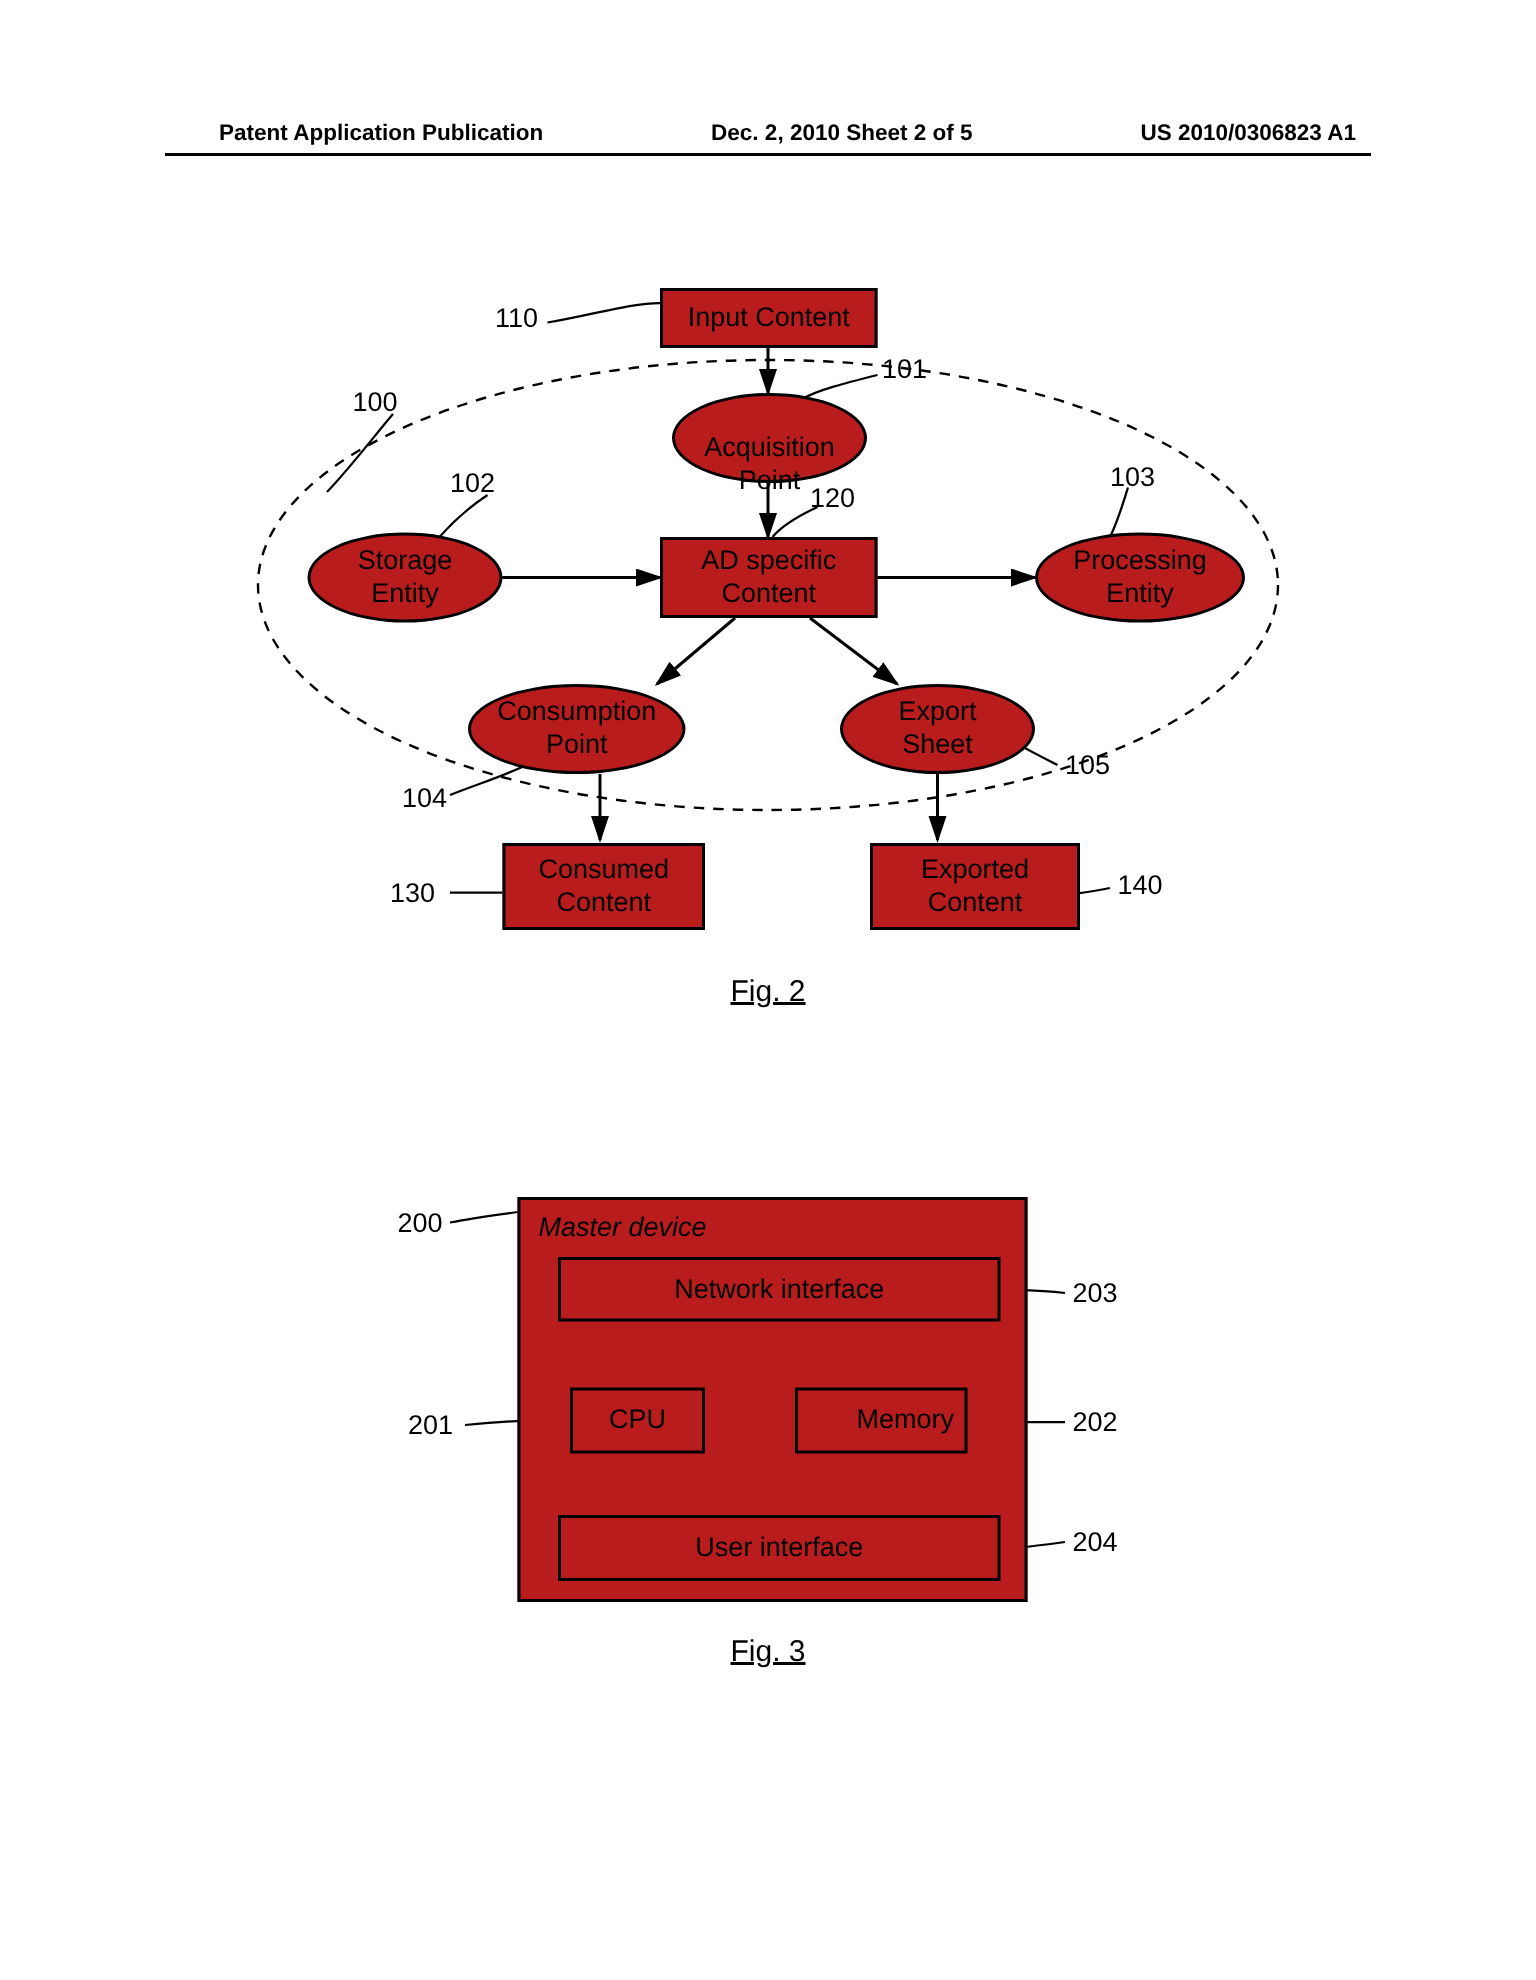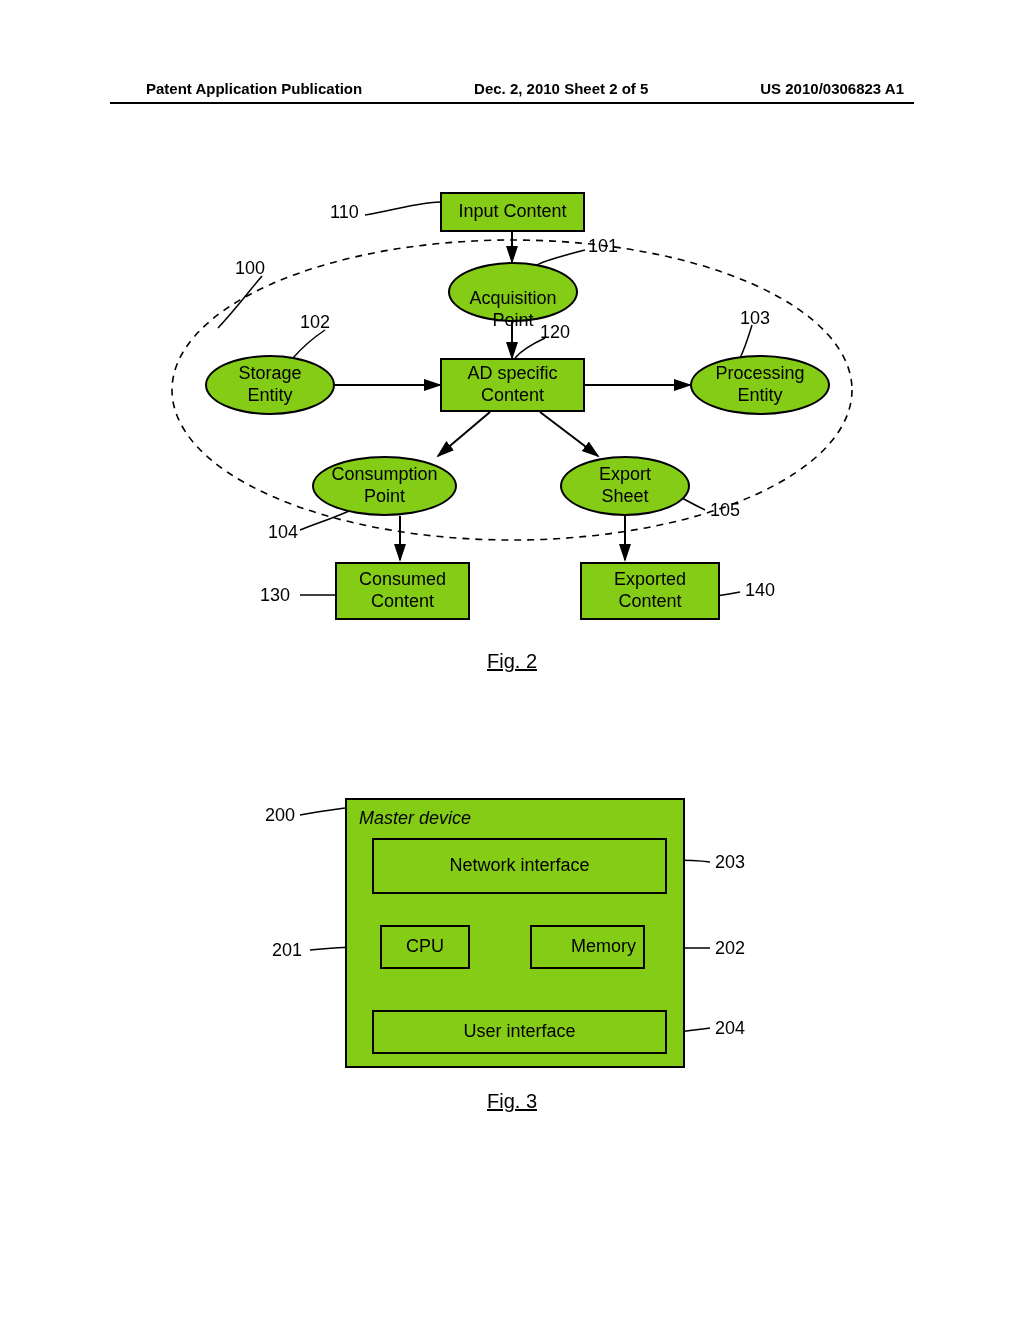--- a/index.html
+++ b/index.html
@@ -33,21 +33,21 @@
   }
   .diagram {
     position: absolute;
     left: 0; right: 0;
   }
   .fig2 { top: 180px; height: 540px; }
   .fig3 { top: 770px; height: 380px; }
 
   .node {
     position: absolute;
-    background: #84cc16;
+    background: #b91c1c;
     display: flex;
     align-items: center;
     justify-content: center;
     text-align: center;
     font-size: 18px;
     line-height: 1.2;
   }
   .rect {
     border: 2px solid #000;
   }
@@ -208,21 +208,21 @@
       <path d="M310,180 C330,178 345,177 360,177" fill="none" stroke="#000" stroke-width="1.5"></path>
 
       <path d="M710,178 C695,178 680,178 665,178" fill="none" stroke="#000" stroke-width="1.5"></path>
 
       <path d="M710,258 C695,260 680,262 668,263" fill="none" stroke="#000" stroke-width="1.5"></path>
     </svg>
 
     <div class="node rect" style="left:345px; top:28px; width:340px; height:270px; justify-content:flex-start; align-items:flex-start; padding:8px 12px;font-style:italic;">
       <span>Master device</span>
     </div>
-    <div class="node rect" style="left:372px; top:68px; width:295px; height:56px;">
+    <div class="node rect" style="left:372px; top:68px; width:295px; height:43px;">
         <span>Network interface</span>
       </div>
     <div class="node rect" style="left:380px; top:155px; width:90px; height:44px;">
         <span>CPU</span>
       </div>
     <div class="node rect" style="left:530px; top:155px; width:115px; height:44px;padding-left:32px;">
         <span>Memory</span>
       </div>
     <div class="node rect" style="left:372px; top:240px; width:295px; height:44px;">
         <span>User interface</span>

